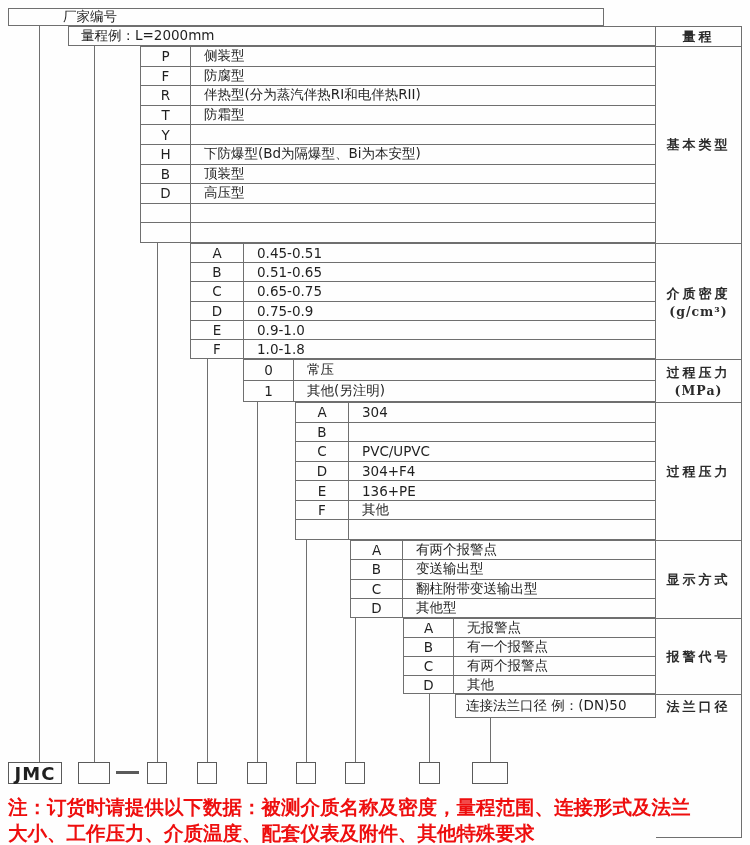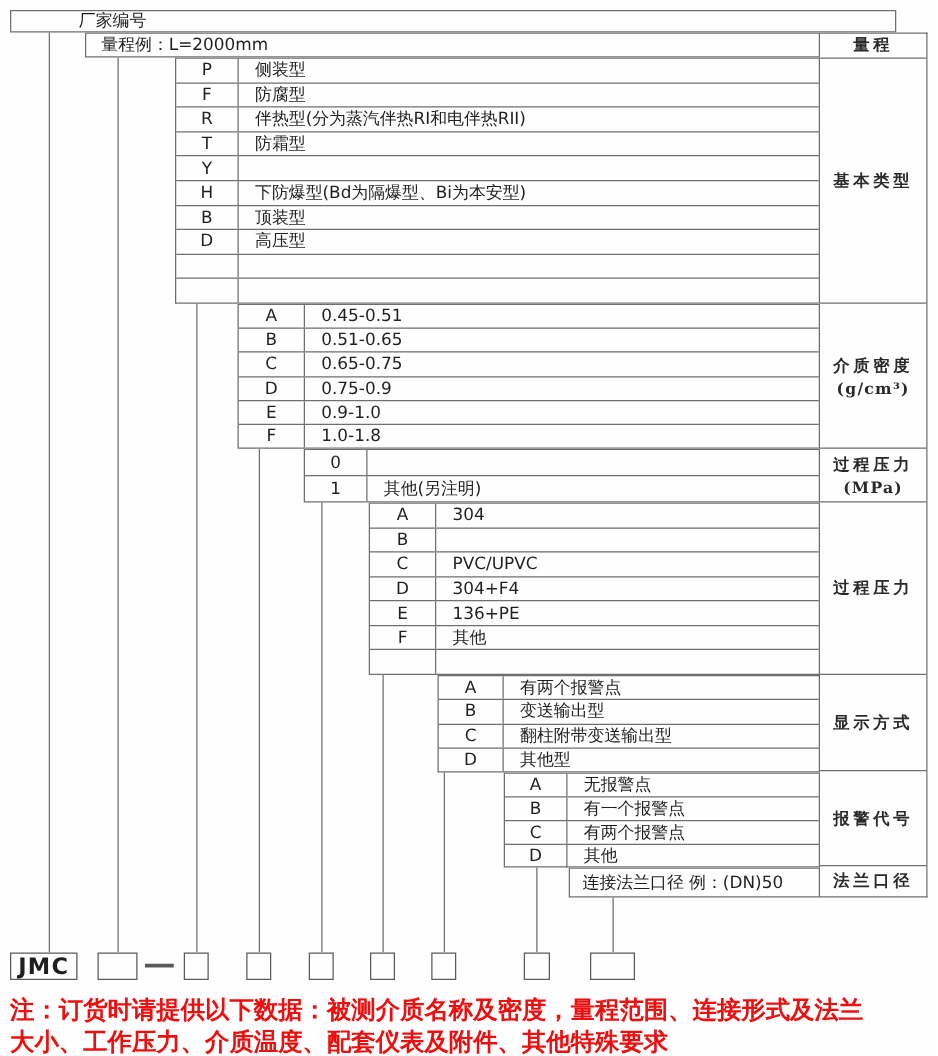--- a/index.html
+++ b/index.html
@@ -38,21 +38,21 @@
   .note{
     position:absolute;left:8px;top:795px;width:740px;
     font-weight:bold;font-size:19.5px;line-height:26px;color:#ee0e0e;
   }
 </style>
 </head>
 <body>
 
 <div class="canvas">
 
-  <div class="bx rowbox" style="left:8px;top:8px;width:709px;height:18px;font-family:Liberation Serif, serif;">
+  <div class="bx rowbox" style="left:8px;top:8px;width:596px;height:18px;font-family:Liberation Serif, serif;">
     <span style="padding-left:54px;">厂家编号</span>
   </div>
 
   <div class="bx rowbox" style="left:68px;top:26px;width:588px;height:20px;">
     <span style="padding-left:12px;">量程例：L=2000mm</span>
   </div>
 
   <div class="bx tbl t-basic" style="left:140px;top:46px;width:516px;height:197px;">
     <div class="trow">
         <span class="code">P</span>
@@ -118,20 +118,21 @@
       </div>
     <div class="trow">
         <span class="code">F</span>
         <span class="desc">1.0-1.8</span>
       </div>
   </div>
 
   <div class="bx tbl t-pressure" style="left:243px;top:359px;width:413px;height:43px;">
     <div class="trow">
         <span class="code">0</span>
+        <span class="desc">常压</span>
       </div>
     <div class="trow">
         <span class="code">1</span>
         <span class="desc">其他(另注明)</span>
       </div>
   </div>
 
   <div class="bx tbl t-material" style="left:295px;top:402px;width:361px;height:138px;">
     <div class="trow">
         <span class="code">A</span>
@@ -197,21 +198,21 @@
     <div class="trow">
         <span class="code">D</span>
         <span class="desc">其他</span>
       </div>
   </div>
 
   <div class="bx rowbox" style="left:455px;top:694px;width:201px;height:24px;">
     <span style="padding-left:10px;white-space:nowrap;">连接法兰口径 例：(DN)50</span>
   </div>
 
-  <div class="bx labelcol" style="left:656px;top:26px;width:86px;height:692px;border-left:none;">
+  <div class="bx labelcol" style="left:656px;top:26px;width:86px;height:812px;border-left:none;">
     <div class="labelcell" style="height:20px;">
       <span>量程</span>
     </div>
     <div class="labelcell" style="height:197px;">
       <span>基本类型</span>
     </div>
     <div class="labelcell" style="height:116px;">
       <span>介质密度</span>
       <span class="unit">(g/cm³)</span>
     </div>

